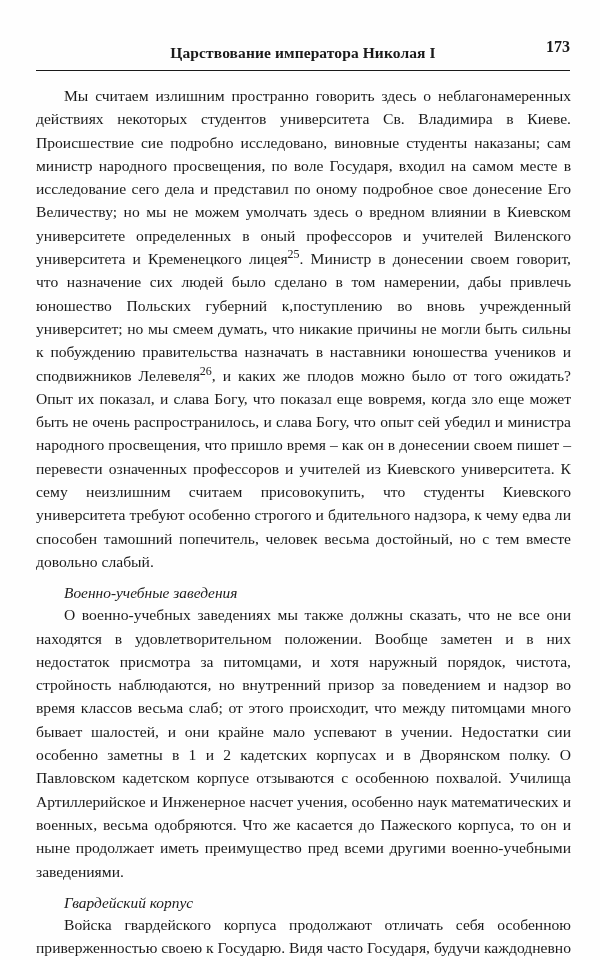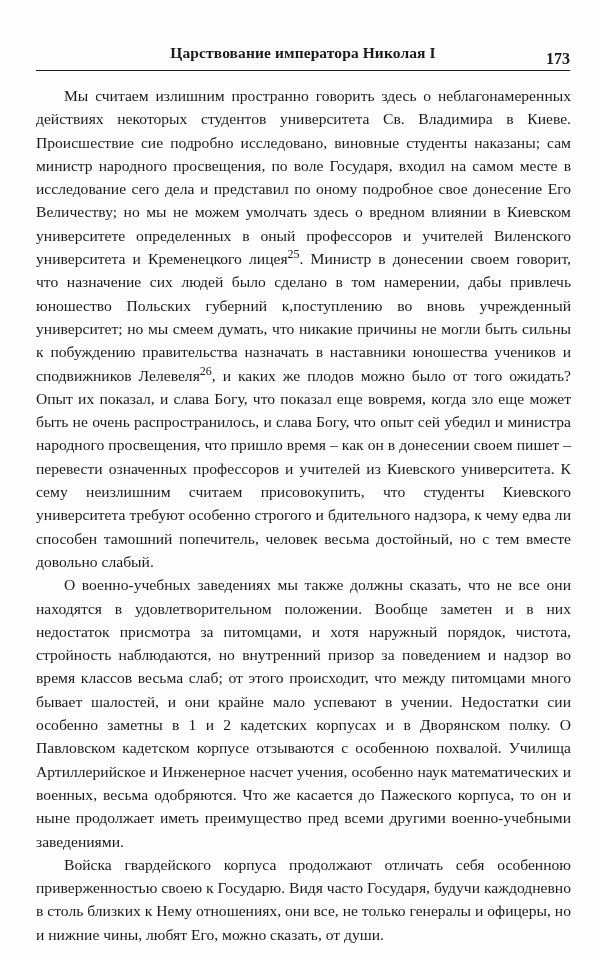--- a/index.html
+++ b/index.html
@@ -35,21 +35,21 @@
   .header-title {
     font-size: 15.5px;
     font-weight: bold;
     letter-spacing: 0.1px;
     text-align: center;
     white-space: nowrap;
   }
   .header-page-number {
     position: absolute;
     right: 0;
-    bottom: 0;
+    bottom: 12px;
     font-size: 16px;
     font-weight: bold;
   }
   .rule {
     position: absolute;
     top: 70px;
     left: 36px;
     right: 30px;
     height: 1.3px;
     background: #1a1a1a;
@@ -99,22 +99,24 @@
     <span class="header-title">Царствование императора Николая I</span>
     <span class="header-page-number">173</span>
   </div>
 
   <div class="rule"></div>
 
   <div class="content">
 
     <p class="body-par"><span>Мы считаем излишним пространно говорить здесь о неблагонамеренных действиях некоторых студентов университета Св. Владимира в Киеве. Происшествие сие подробно исследовано, виновные студенты наказаны; сам министр народного просвещения, по воле Государя, входил на самом месте в исследование сего дела и представил по оному подробное свое донесение Его Величеству; но мы не можем умолчать здесь о вредном влиянии в Киевском университете определенных в оный профессоров и учителей Виленского университета и Кременецкого лицея</span><span class="sup">25</span><span>. Министр в донесении своем говорит, что назначение сих людей было сделано в том намерении, дабы привлечь юношество Польских губерний к,поступлению во вновь учрежденный университет; но мы смеем думать, что никакие причины не могли быть сильны к побуждению правительства назначать в наставники юношества учеников и сподвижников Лелевеля</span><span class="sup">26</span><span>, и каких же плодов можно было от того ожидать? Опыт их показал, и слава Богу, что показал еще вовремя, когда зло еще может быть не очень распространилось, и слава Богу, что опыт сей убедил и министра народного просвещения, что пришло время – как он в донесении своем пишет – перевести означенных профессоров и учителей из Киевского университета. К сему неизлишним считаем присовокупить, что студенты Киевского университета требуют особенно строгого и бдительного надзора, к чему едва ли способен тамошний попечитель, человек весьма достойный, но с тем вместе довольно слабый.</span></p>
 
+    <h2 class="subhead">Военно-учебные заведения</h2>
 
     <p class="body-par">О военно-учебных заведениях мы также должны сказать, что не все они находятся в удовлетворительном положении. Вообще заметен и в них недостаток присмотра за питомцами, и хотя наружный порядок, чистота, стройность наблюдаются, но внутренний призор за поведением и надзор во время классов весьма слаб; от этого происходит, что между питомцами много бывает шалостей, и они крайне мало успевают в учении. Недостатки сии особенно заметны в 1 и 2 кадетских корпусах и в Дворянском полку. О Павловском кадетском корпусе отзываются с особенною похвалой. Училища Артиллерийское и Инженерное насчет учения, особенно наук математических и военных, весьма одобряются. Что же касается до Пажеского корпуса, то он и ныне продолжает иметь преимущество пред всеми другими военно-учебными заведениями.</p>
 
+    <h2 class="subhead">Гвардейский корпус</h2>
 
     <p class="body-par">Войска гвардейского корпуса продолжают отличать себя особенною приверженностью своею к Государю. Видя часто Государя, будучи каждодневно в столь близких к Нему отношениях, они все, не только генералы и офицеры, но и нижние чины, любят Его, можно сказать, от души.</p>
 
   </div>
 
   <div class="clip-bottom"></div>
 </div>
 
 </body></html>

